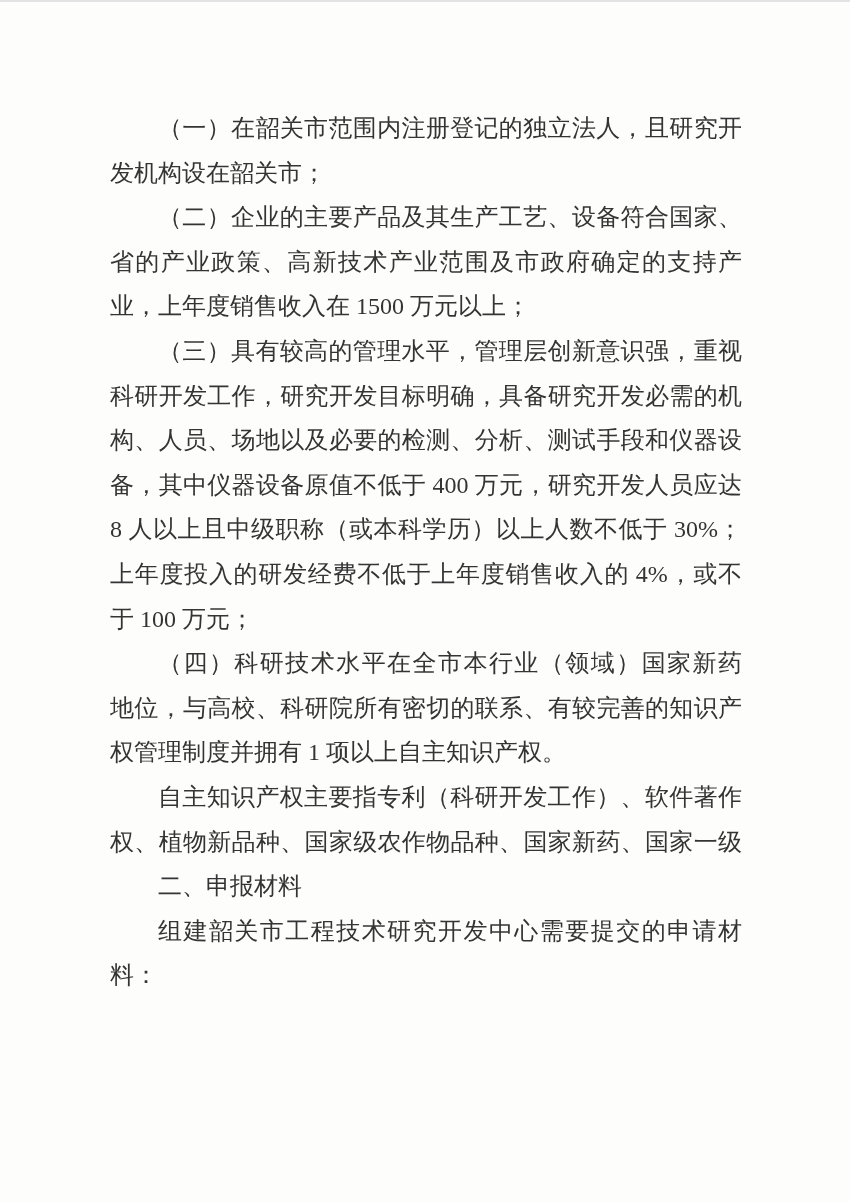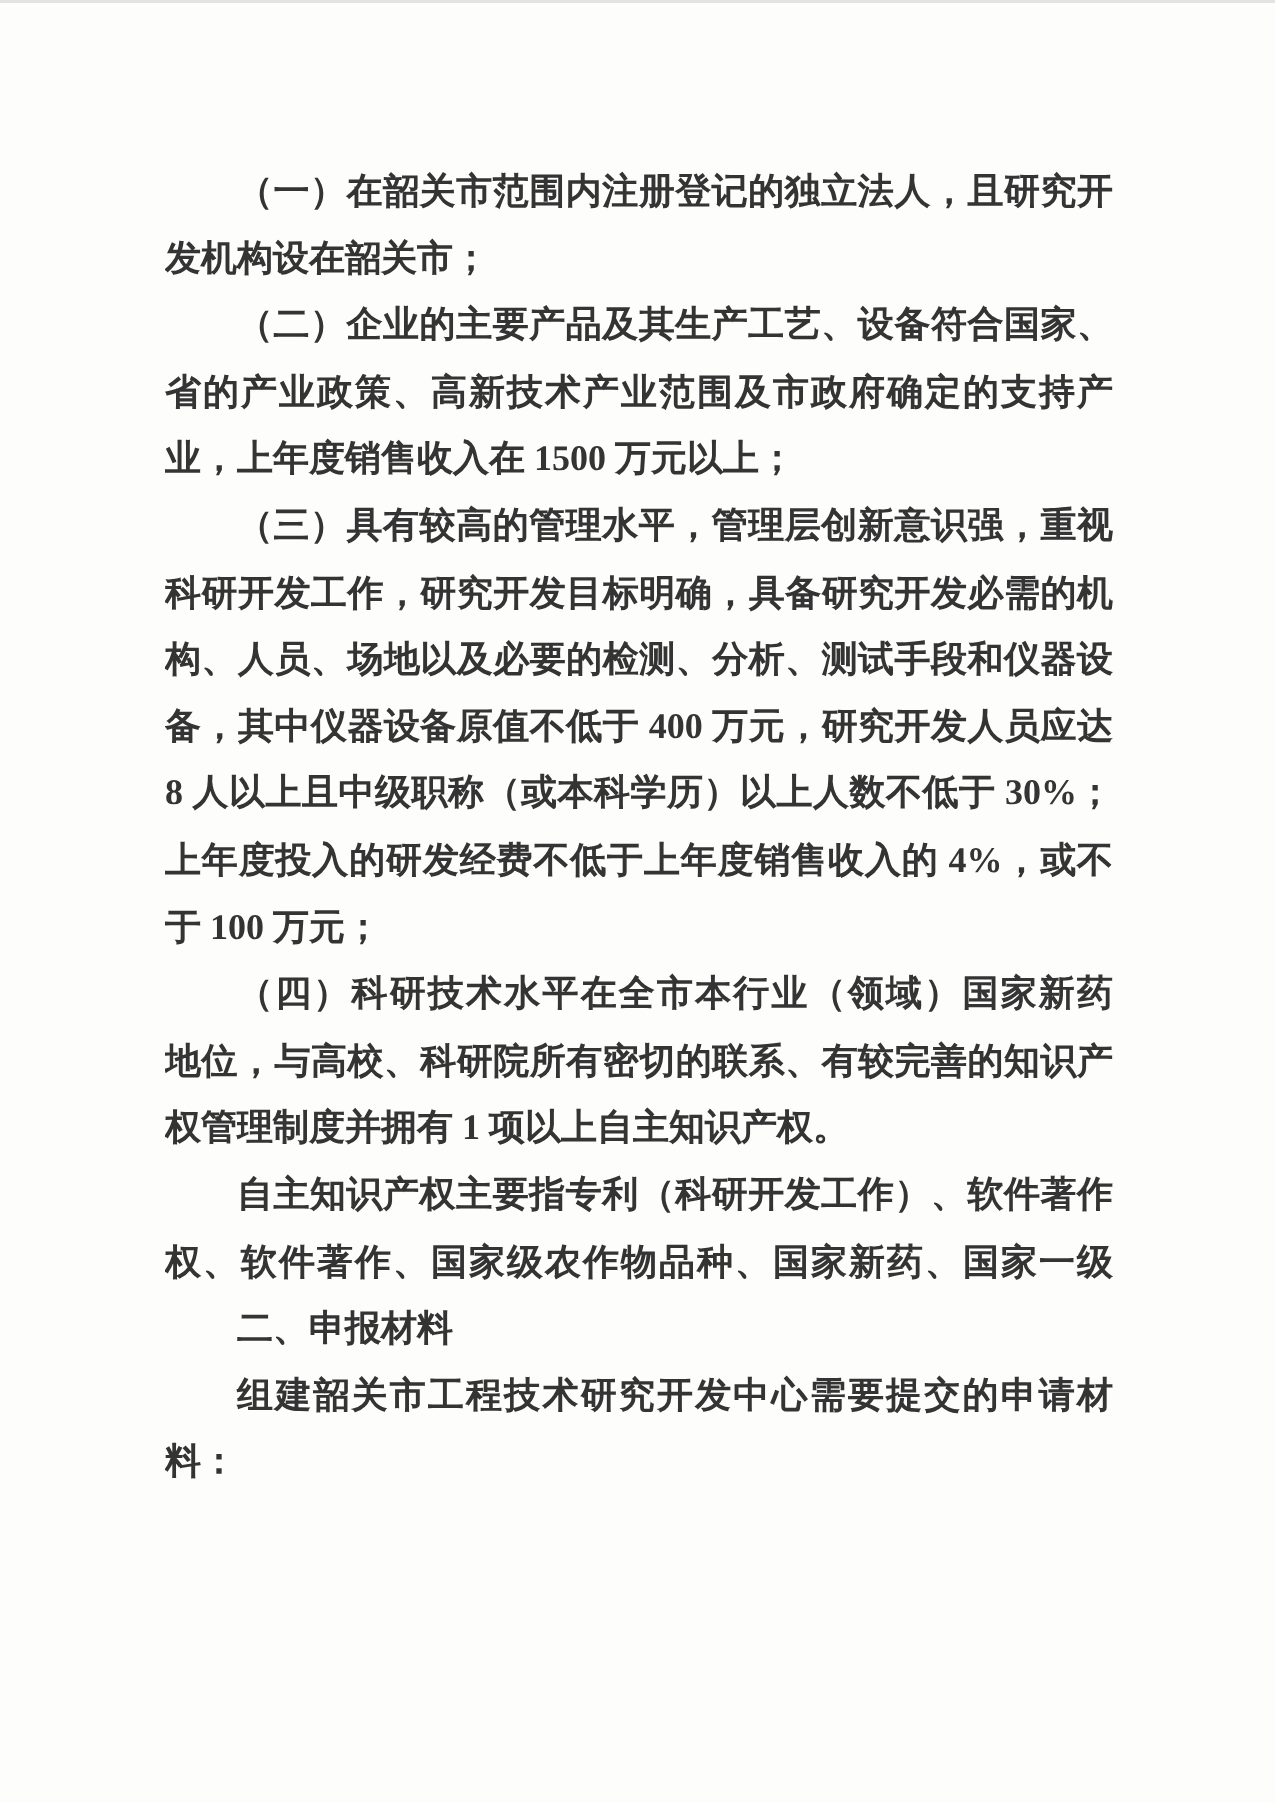--- a/index.html
+++ b/index.html
@@ -25,21 +25,20 @@
     left: 110px; top: 106px;
     width: 632px;
     color: #343434;
     font-size: 24px;
   }
   .line {
     height: 44.6px;
     line-height: 44.6px;
     overflow: hidden;
     text-align: left;
-    font-weight: bold;
   }
   .line.justify {
     text-align: justify;
     text-align-last: justify;
   }
   .line.indent {
     text-indent: 48px;
   }
 </style>
 </head>
@@ -57,18 +56,18 @@
       <div class="line justify">科研开发工作，研究开发目标明确，具备研究开发必需的机</div>
       <div class="line justify">构、人员、场地以及必要的检测、分析、测试手段和仪器设</div>
       <div class="line justify">备，其中仪器设备原值不低于 400 万元，研究开发人员应达</div>
       <div class="line justify">8 人以上且中级职称（或本科学历）以上人数不低于 30%；</div>
       <div class="line justify">上年度投入的研发经费不低于上年度销售收入的 4%，或不少</div>
       <div class="line">于 100 万元；</div>
       <div class="line indent justify">（四）科研技术水平在全市本行业（领域）国家新药</div>
       <div class="line justify">地位，与高校、科研院所有密切的联系、有较完善的知识产</div>
       <div class="line">权管理制度并拥有 1 项以上自主知识产权。</div>
       <div class="line indent justify">自主知识产权主要指专利（科研开发工作）、软件著作</div>
-      <div class="line justify">权、软件著作、国家级农作物品种、国家新药、国家一级</div>
+      <div class="line justify">权、植物新品种、国家级农作物品种、国家新药、国家一级</div>
       <div class="line indent">二、申报材料</div>
       <div class="line indent justify">组建韶关市工程技术研究开发中心需要提交的申请材</div>
       <div class="line">料：</div>
     </div>
 </div>
 
 </body></html>

